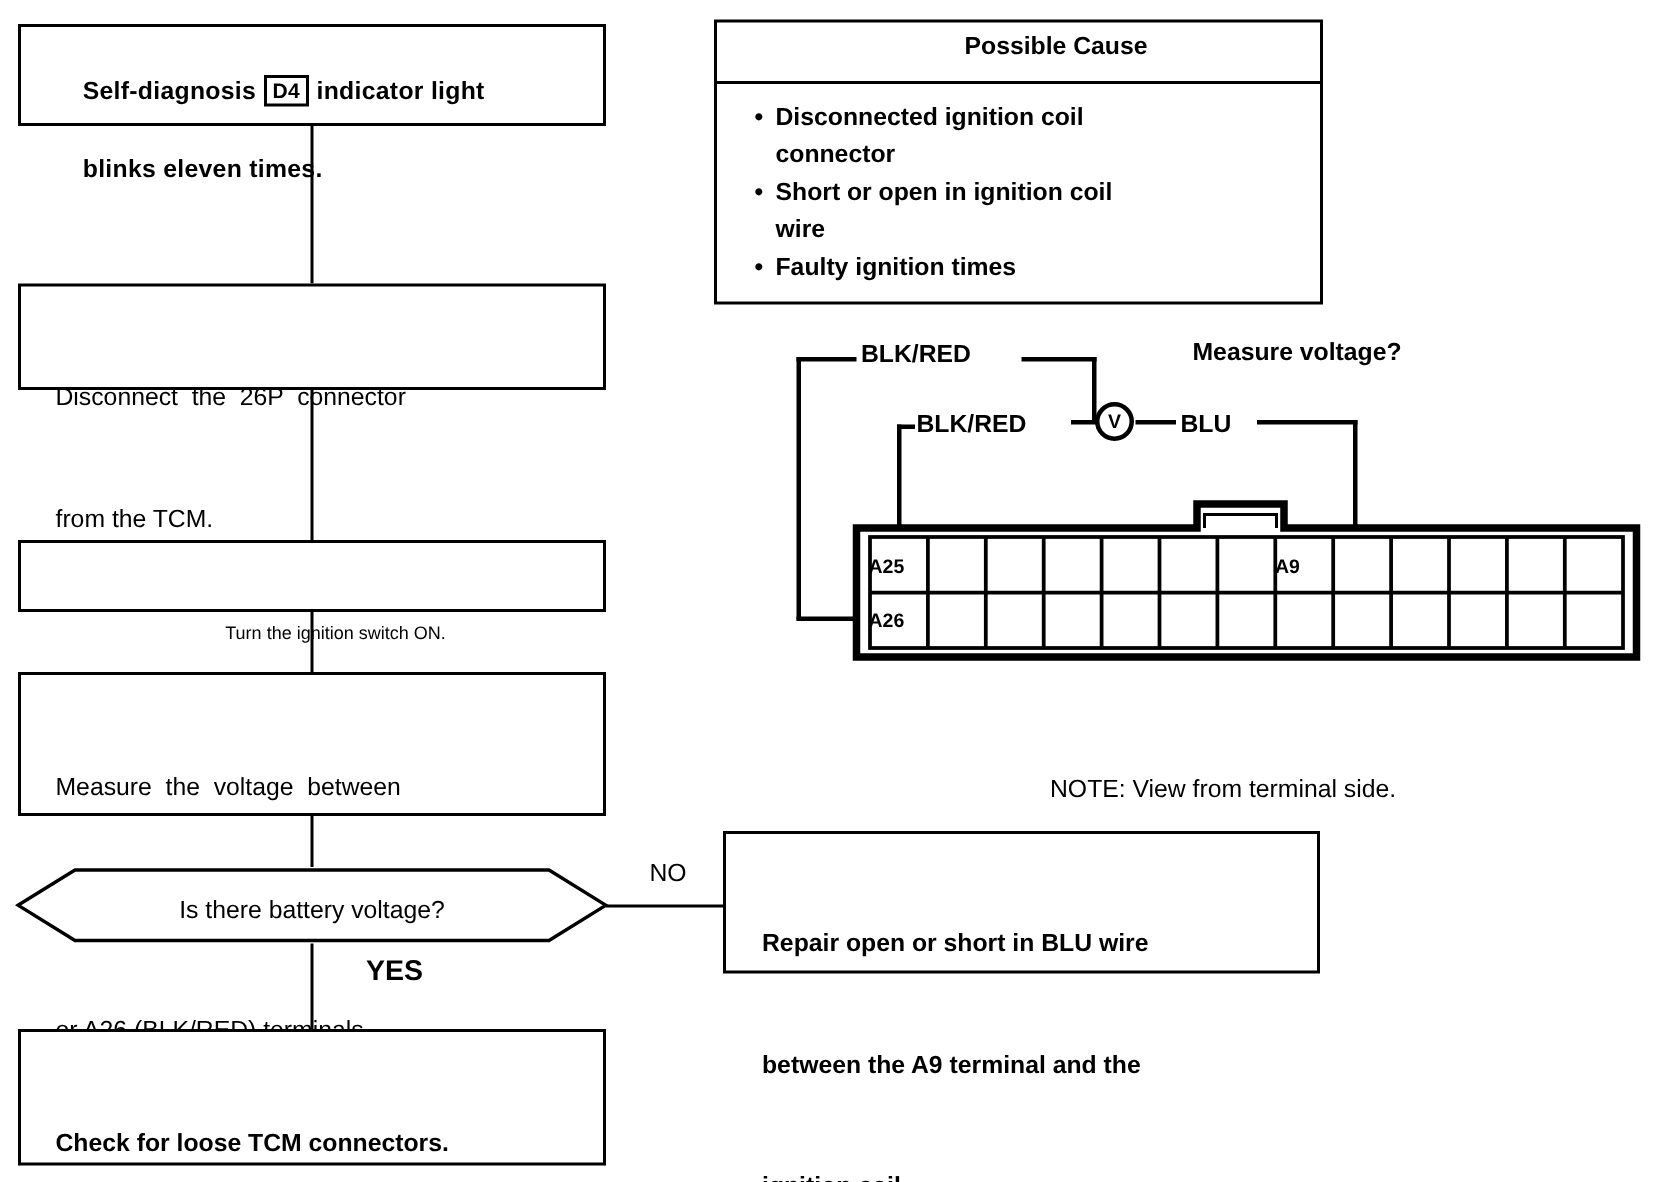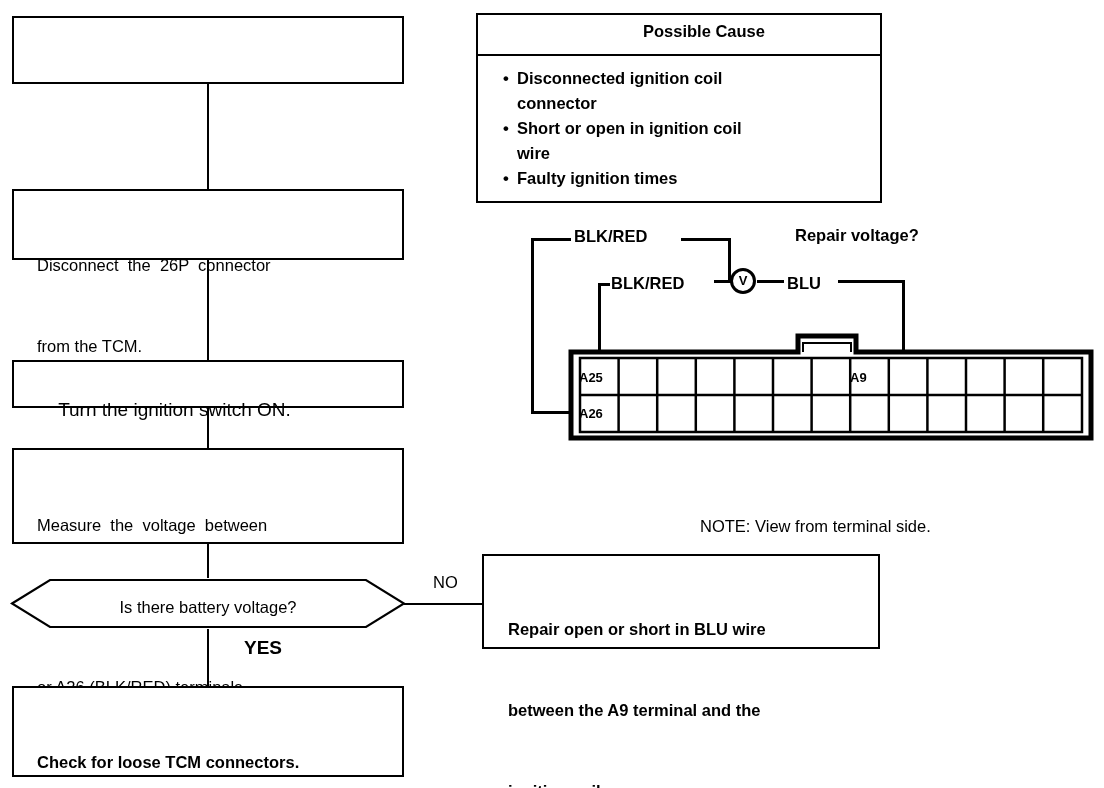--- a/index.html
+++ b/index.html
@@ -91,35 +91,39 @@
   }
   .justify-line { display: block; }
 </style>
 </head>
 <body>
 
 <div id="page">
 
   <div class="box" style="left:12px; top:16px; width:392px; height:68px;">
   </div>
+  <div class="box-text bold" style="left:36px; top:22px; width:360px; font-size:16.5px; line-height:26px; letter-spacing:0.2px;">
+    <span>Self-diagnosis</span><span style="display:inline-block; border:2px solid #000; padding:0 4px; margin:0 5px; line-height:17px; font-size:14px; vertical-align:1px;">D4</span><span>indicator light</span><br>
+    <span>blinks eleven times.</span>
+  </div>
 
   <div class="line-v" style="left:207px; top:84px; width:2px; height:105px;"></div>
 
   <div class="box" style="left:12px; top:189px; width:392px; height:71px;">
   </div>
   <div class="box-text reg" style="left:37px; top:198px; width:360px; font-size:16.5px; line-height:27px;">
     <span class="justify-line">Disconnect  the  26P  connector</span>
     <span class="justify-line">from the TCM.</span>
   </div>
 
   <div class="line-v" style="left:207px; top:260px; width:2px; height:100px;"></div>
 
   <div class="box" style="left:12px; top:360px; width:392px; height:48px;">
   </div>
-  <div class="box-text reg" style="left:37px; top:372px; width:360px; font-size:19px; line-height:25px;">
+  <div class="box-text reg" style="left:37px; top:385px; width:360px; font-size:12px; line-height:25px;text-align:center;">
     <span>Turn the ignition switch ON.</span>
   </div>
 
   <div class="line-v" style="left:207px; top:408px; width:2px; height:40px;"></div>
 
   <div class="box" style="left:12px; top:448px; width:392px; height:96px;">
   </div>
   <div class="box-text reg" style="left:37px; top:458px; width:360px; font-size:16.5px; line-height:27px;">
     <span class="justify-line">Measure  the  voltage  between</span>
     <span class="justify-line">the A9 (BLU) and A25 (BLK/RED)</span>
@@ -181,21 +185,21 @@
     </div>
 
     <div class="bullet-row">
       <span class="bullet-dot">•</span>
       <span class="bullet-text">
         <span class="justify-line">Faulty ignition times</span>
       </span>
     </div>
   </div>
 
-  <div class="label bold" style="left:770px; top:226px; font-size:16.5px;">Repair voltage?</div>
+  <div class="label bold" style="left:770px; top:226px; font-size:16.5px;">Measure voltage?</div>
 
   <div class="wire-label" style="left:574px; top:227px; font-size:16.5px;">BLK/RED</div>
 
   <div class="wire-label" style="left:611px; top:274px; font-size:16.5px;">BLK/RED</div>
 
   <div class="wire-label" style="left:787px; top:274px; font-size:16.5px;">BLU</div>
 
   <div class="line-h" style="left:531px; top:238px; width:40px; height:3px;"></div>
 
   <div class="line-v" style="left:531px; top:238px; width:3px; height:175px;"></div>

